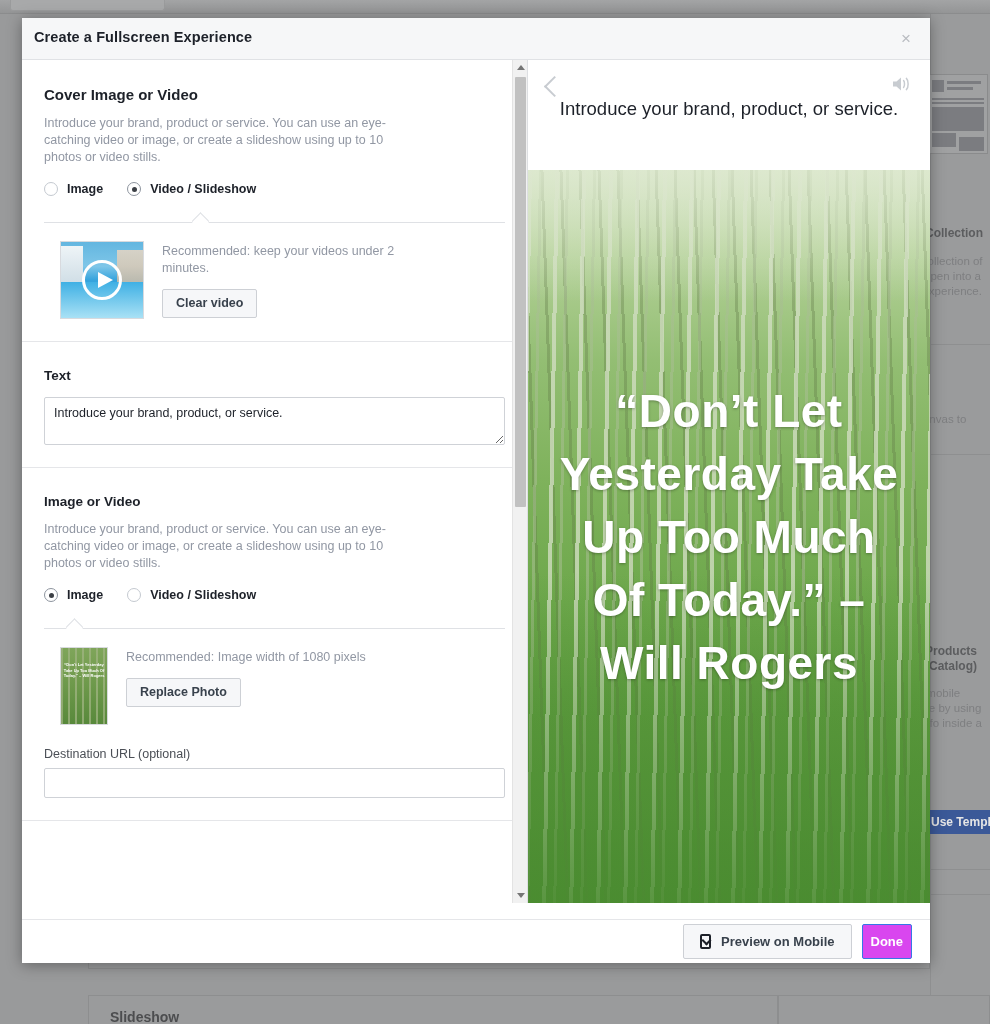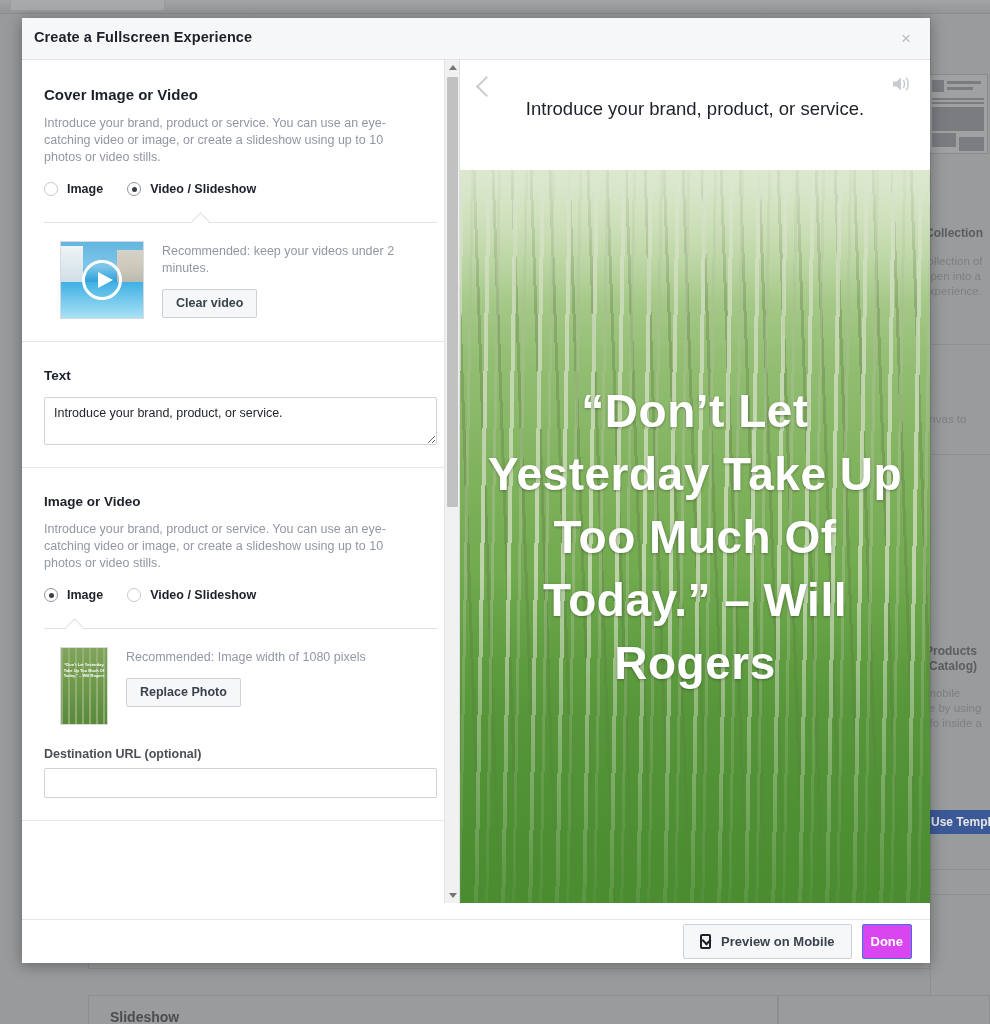--- a/index.html
+++ b/index.html
@@ -84,21 +84,21 @@
   }
 
   .modal-body {
     position: absolute; left: 0; top: 42px; right: 0; bottom: 60px;
     display: flex;
   }
 
   
   .form-pane {
     position: relative;
-    width: 438px;
+    width: 506px;
     background: #fff;
     border-right: 1px solid #dddfe2;
     overflow: hidden;
   }
   .form-scroll {
     position: absolute; inset: 0;
     padding: 0 0 0 0;
   }
   .section {
     padding: 26px 22px 22px 22px;
@@ -194,21 +194,21 @@
     max-width: 260px;
   }
   .btn-light {
     display: inline-block;
     background: #f6f7f9; border: 1px solid #cdd0d5; border-radius: 2px;
     font-size: 12.5px; font-weight: bold; color: #39424d;
     padding: 7px 13px; cursor: pointer; line-height: 1;
   }
 
   .field-label {
-    font-size: 12.5px; font-weight: bold; color: #4b4f56; margin: 0 0 7px 0;
+    font-size: 12.5px; font-weight: normal; color: #4b4f56; margin: 0 0 7px 0;
   }
   textarea.input, input.input {
     display: block; width: 100%;
     border: 1px solid #cfd2d7; border-radius: 2px;
     font-family: "Liberation Sans", sans-serif;
     font-size: 12.5px; color: #1d2129; background: #fff;
     padding: 8px 9px; outline: none;
   }
   textarea.input { height: 48px; resize: vertical; }
   input.input { height: 30px; padding: 4px 9px; }

